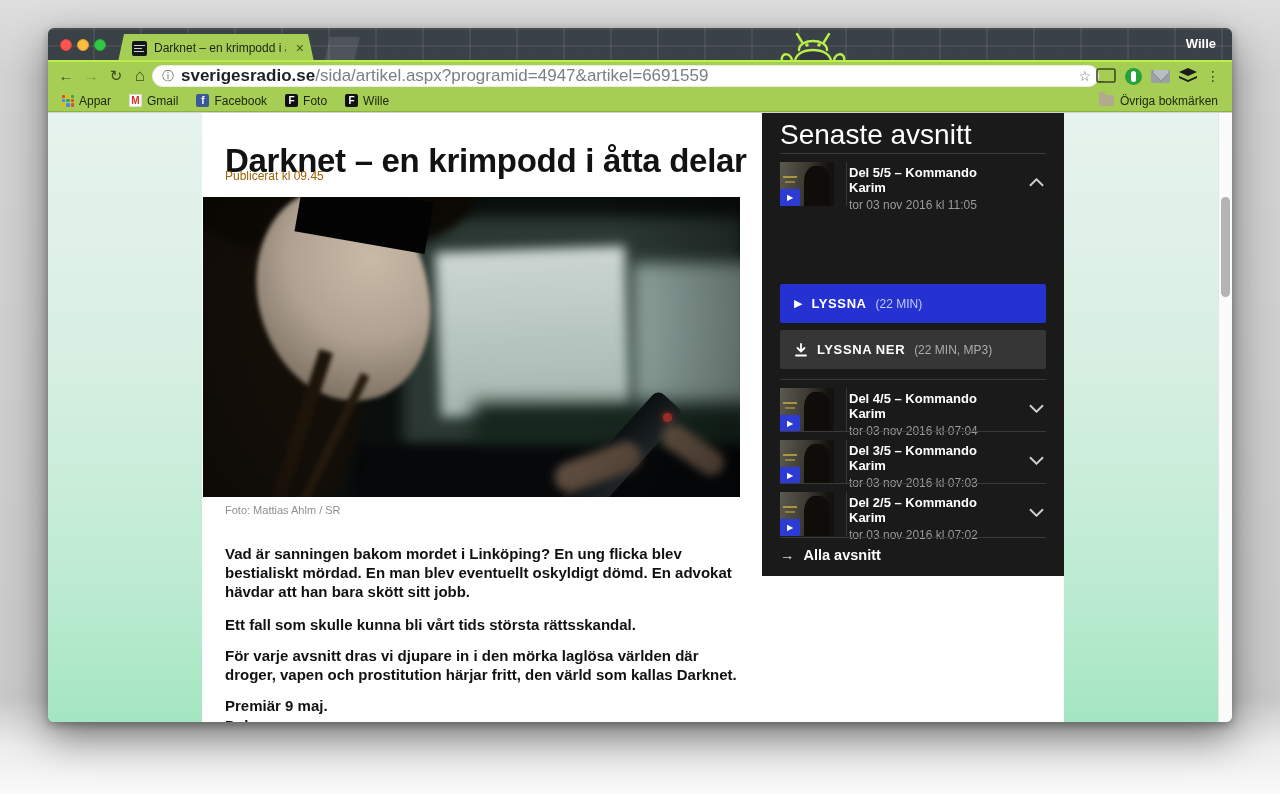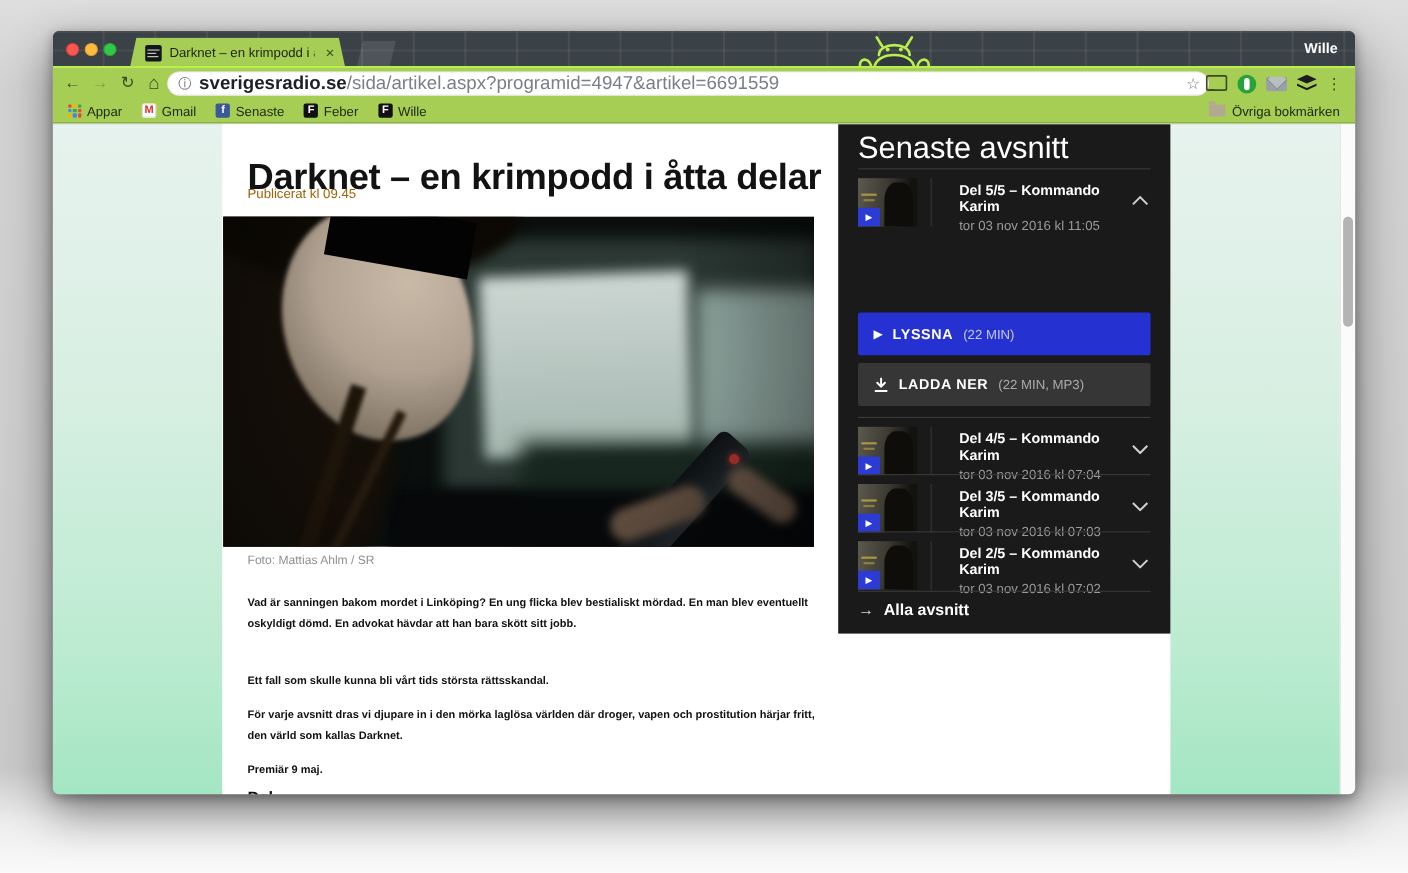--- a/index.html
+++ b/index.html
@@ -90,36 +90,36 @@
   .ph-hairstrand{left:90px;top:150px;width:14px;height:170px;background:#1d140a;transform:rotate(18deg);filter:blur(2px);}
   .ph-hairstrand2{left:125px;top:170px;width:9px;height:150px;background:#241a0e;transform:rotate(26deg);filter:blur(2px);}
   .ph-censor{left:95px;top:-6px;width:132px;height:52px;background:#030303;transform:rotate(10deg);}
   .ph-phone{left:400px;top:185px;width:36px;height:150px;background:linear-gradient(90deg,#0d1113,#22292d);
       border-radius:8px;transform:rotate(42deg);}
   .ph-reddot{left:460px;top:216px;width:9px;height:9px;border-radius:50%;background:#b5342c;box-shadow:0 0 6px #c0392b;}
   .ph-finger{left:350px;top:255px;width:90px;height:30px;background:#5f4d3f;border-radius:15px;filter:blur(4px);transform:rotate(-20deg);}
   .ph-finger2{left:455px;top:240px;width:70px;height:26px;background:#6b5748;border-radius:13px;filter:blur(4px);transform:rotate(35deg);}
   .ph-vig{left:0;top:0;width:100%;height:100%;background:radial-gradient(circle at 45% 40%,transparent 55%,rgba(0,0,0,.45) 100%);}
   .art-caption{position:absolute;left:23px;top:391px;font-size:11px;color:#8f8f8f;}
-  .art-p{position:absolute;left:23px;width:516px;font-size:10px;line-height:19px;font-weight:bold;color:#111;}
+  .art-p{position:absolute;left:23px;width:516px;font-size:15px;line-height:19px;font-weight:bold;color:#111;}
   .p1{top:416px;} .p2{top:487px;} .p3{top:518px;} .p4{top:568px;}
   .clipped{position:absolute;left:23px;top:604px;height:6px;overflow:hidden;font-size:15px;font-weight:bold;color:#111;}
   
   .sidebar{position:absolute;left:560px;top:0;width:302px;height:463px;background:#1a1a1a;color:#fff;}
   .sb-head{position:absolute;left:18px;top:6px;font-size:28px;font-weight:400;color:#fff;}
   .sb-div{position:absolute;left:18px;right:18px;height:1px;background:#3a3a3a;}
   .ep-row{position:absolute;left:18px;right:18px;height:50px;}
   .thumb{position:absolute;left:0;top:3px;width:54px;height:44px;overflow:hidden;
      background:linear-gradient(100deg,#5c594f 0%,#3d3a33 45%,#14120e 80%);}
   .thumb .fig{position:absolute;left:24px;top:4px;width:26px;height:40px;background:#0e0d0a;border-radius:40% 40% 0 0;}
   .thumb .graf{position:absolute;left:3px;top:14px;width:14px;height:2px;background:#c0a93e;opacity:.8;}
   .thumb .graf2{position:absolute;left:5px;top:19px;width:10px;height:2px;background:#b9a43c;opacity:.6;}
   .play-badge{position:absolute;left:0;bottom:0;width:20px;height:17px;background:#2b3bd4;color:#fff;
      font-size:8px;display:flex;align-items:center;justify-content:center;}
-  .ep-text{position:absolute;left:66px;top:3px;right:36px;border-left:1px solid #383838;padding-left:25px;height:44px;}
+  .ep-text{position:absolute;left:66px;top:3px;right:36px;border-left:1px solid #383838;padding-left:2px;height:44px;}
   .ep-title{font-size:13px;font-weight:bold;color:#fff;line-height:15px;padding-top:3px;}
   .ep-date{font-size:12px;color:#9a9a9a;margin-top:3px;}
   .chev{position:absolute;right:2px;top:19px;}
   .sb-desc{position:absolute;left:18px;right:16px;top:99px;font-size:14px;line-height:19.5px;color:#e6e6e6;}
   .sb-btn{position:absolute;left:18px;width:266px;height:39px;border-radius:2px;display:flex;align-items:center;padding:0 14px;gap:9px;}
   .btn-listen{top:171px;background:#2531d1;}
   .btn-dl{top:217px;background:#363636;}
   .btn-label{font-size:13px;font-weight:bold;letter-spacing:.6px;color:#fff;}
   .btn-meta{font-size:12px;color:#c3cafa;}
   .btn-dl .btn-meta{color:#ababab;}
@@ -203,25 +203,25 @@
             <i></i>
           </span>
         <span>Appar</span>
       </span>
       <span class="bk">
         <span class="fav-sq fav-gmail">M</span>
         <span>Gmail</span>
       </span>
       <span class="bk">
         <span class="fav-sq fav-fb">f</span>
-        <span>Senaste</span>
+        <span>Facebook</span>
       </span>
       <span class="bk">
         <span class="fav-sq fav-blk">F</span>
-        <span>Feber</span>
+        <span>Foto</span>
       </span>
       <span class="bk">
         <span class="fav-sq fav-blk">F</span>
         <span>Wille</span>
       </span>
       <span class="bk bk-other">
         <span class="folder"></span>
         <span>Övriga bokmärken</span>
       </span>
     </div>
@@ -281,21 +281,21 @@
 
           <div class="sb-btn btn-listen">
             <span class="play-glyph">▶</span>
             <span class="btn-label">LYSSNA</span>
             <span class="btn-meta">(22 MIN)</span>
           </div>
           <div class="sb-btn btn-dl">
             <svg width="14" height="14" viewBox="0 0 14 14">
               <path d="M7 1 V8 M3.5 5 L7 8.5 10.5 5 M2 12.5 H12" fill="none" stroke="#fff" stroke-width="1.8" stroke-linecap="round"></path>
             </svg>
-            <span class="btn-label">LADDA NER</span>
+            <span class="btn-label">LYSSNA NER</span>
             <span class="btn-meta">(22 MIN, MP3)</span>
           </div>
 
           <div class="sb-div d2"></div>
 
           <div class="ep-row row2">
             <div class="thumb">
               <span class="fig"></span>
                 <span class="graf"></span>
                 <span class="graf2"></span>

